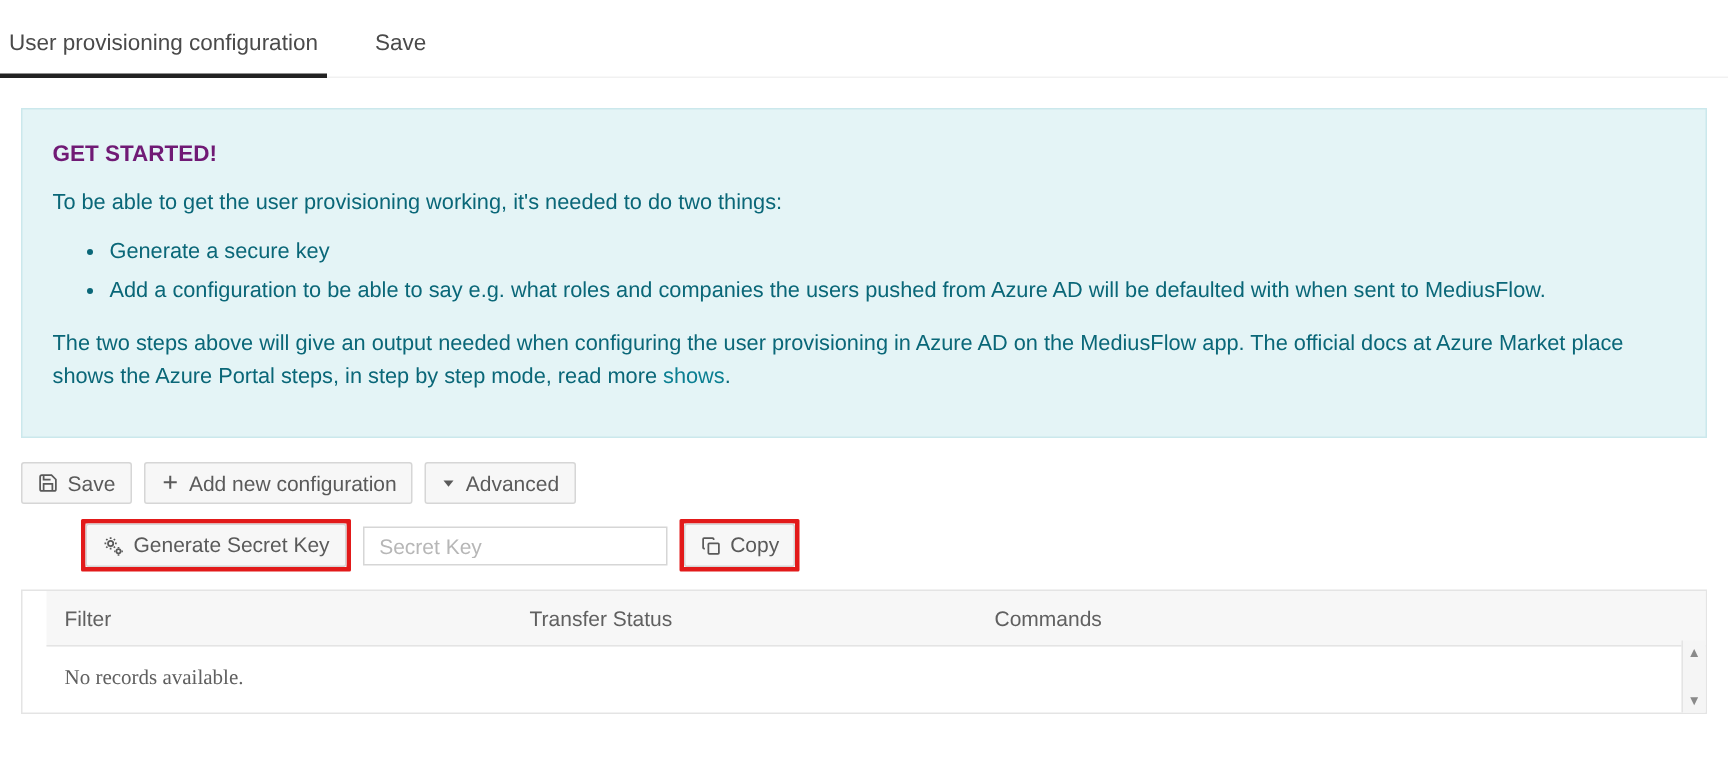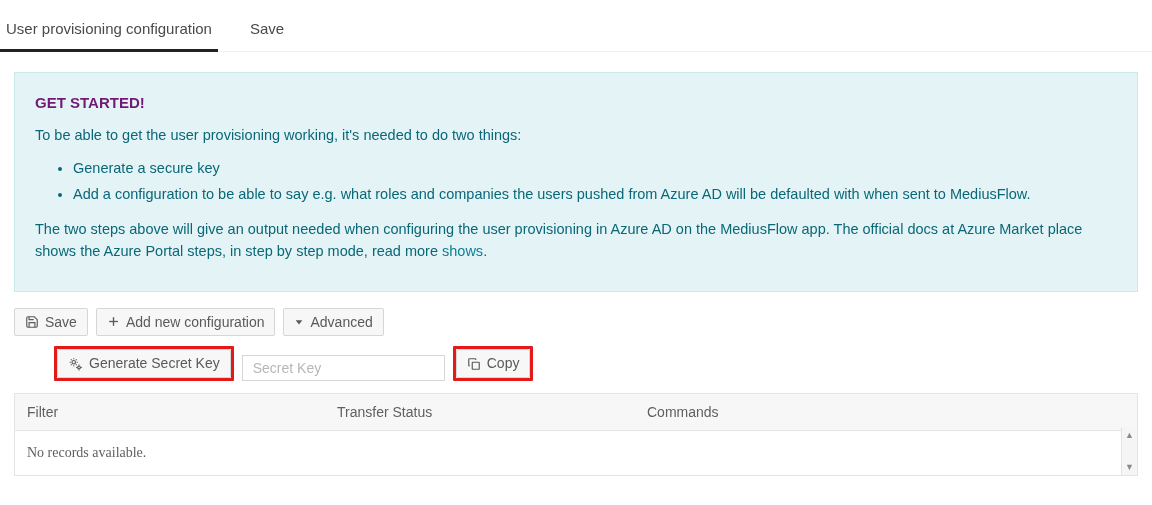--- a/index.html
+++ b/index.html
@@ -26,30 +26,30 @@
   .toolbar { display: flex; gap: 8px; margin-top: 16px; }
   .btn {
     display: inline-flex; align-items: center; gap: 6px;
     background: #f7f7f7; border: 1px solid #d6d6d6; color: #5a5a5a;
     padding: 5px 10px; font-size: 14px; cursor: pointer; border-radius: 2px;
     line-height: 1.2;
   }
   .btn .ico { display: inline-flex; }
 
   
-  .keyrow { display: flex; gap: 8px; margin-top: 10px; align-items: flex-end; padding-left: 40px; }
+  .keyrow { display: flex; gap: 8px; margin-top: 10px; align-items: center; padding-left: 40px; }
   .hlbox { border: 3px solid #e21a1a; display: inline-flex; border-radius: 1px; }
   .keyinput {
     flex: 0 0 168px; border: 1px solid #d6d6d6; padding: 4px 10px; font-size: 14px;
     background: #fff; color: #999;
   }
   .keyinput::placeholder { color: #b7b7b7; }
 
   
-  .tablewrap { margin-top: 12px; border: 1px solid #e4e4e4; position: relative; }
+  .tablewrap { margin-top: 12px; border: 1px solid #e4e4e4; position: relative; padding-left: 16px; }
   .thead { display: flex; background: #f7f7f7; border-bottom: 1px solid #e4e4e4; }
   .th { padding: 10px 12px; color: #606060; font-size: 14px; }
   .th.filter { flex: 0 0 310px; }
   .th.sync { flex: 0 0 145px; }
   .th.transfer { flex: 0 0 310px; }
   .th.commands { flex: 1 1 auto; }
   .tbody { position: relative; font-family: Liberation Serif, serif; }
   .trow { padding: 14px 12px; color: #606060; font-size: 14px; }
   .scrollcol {
     position: absolute; right: 0; top: 33px; bottom: 0; width: 16px;

